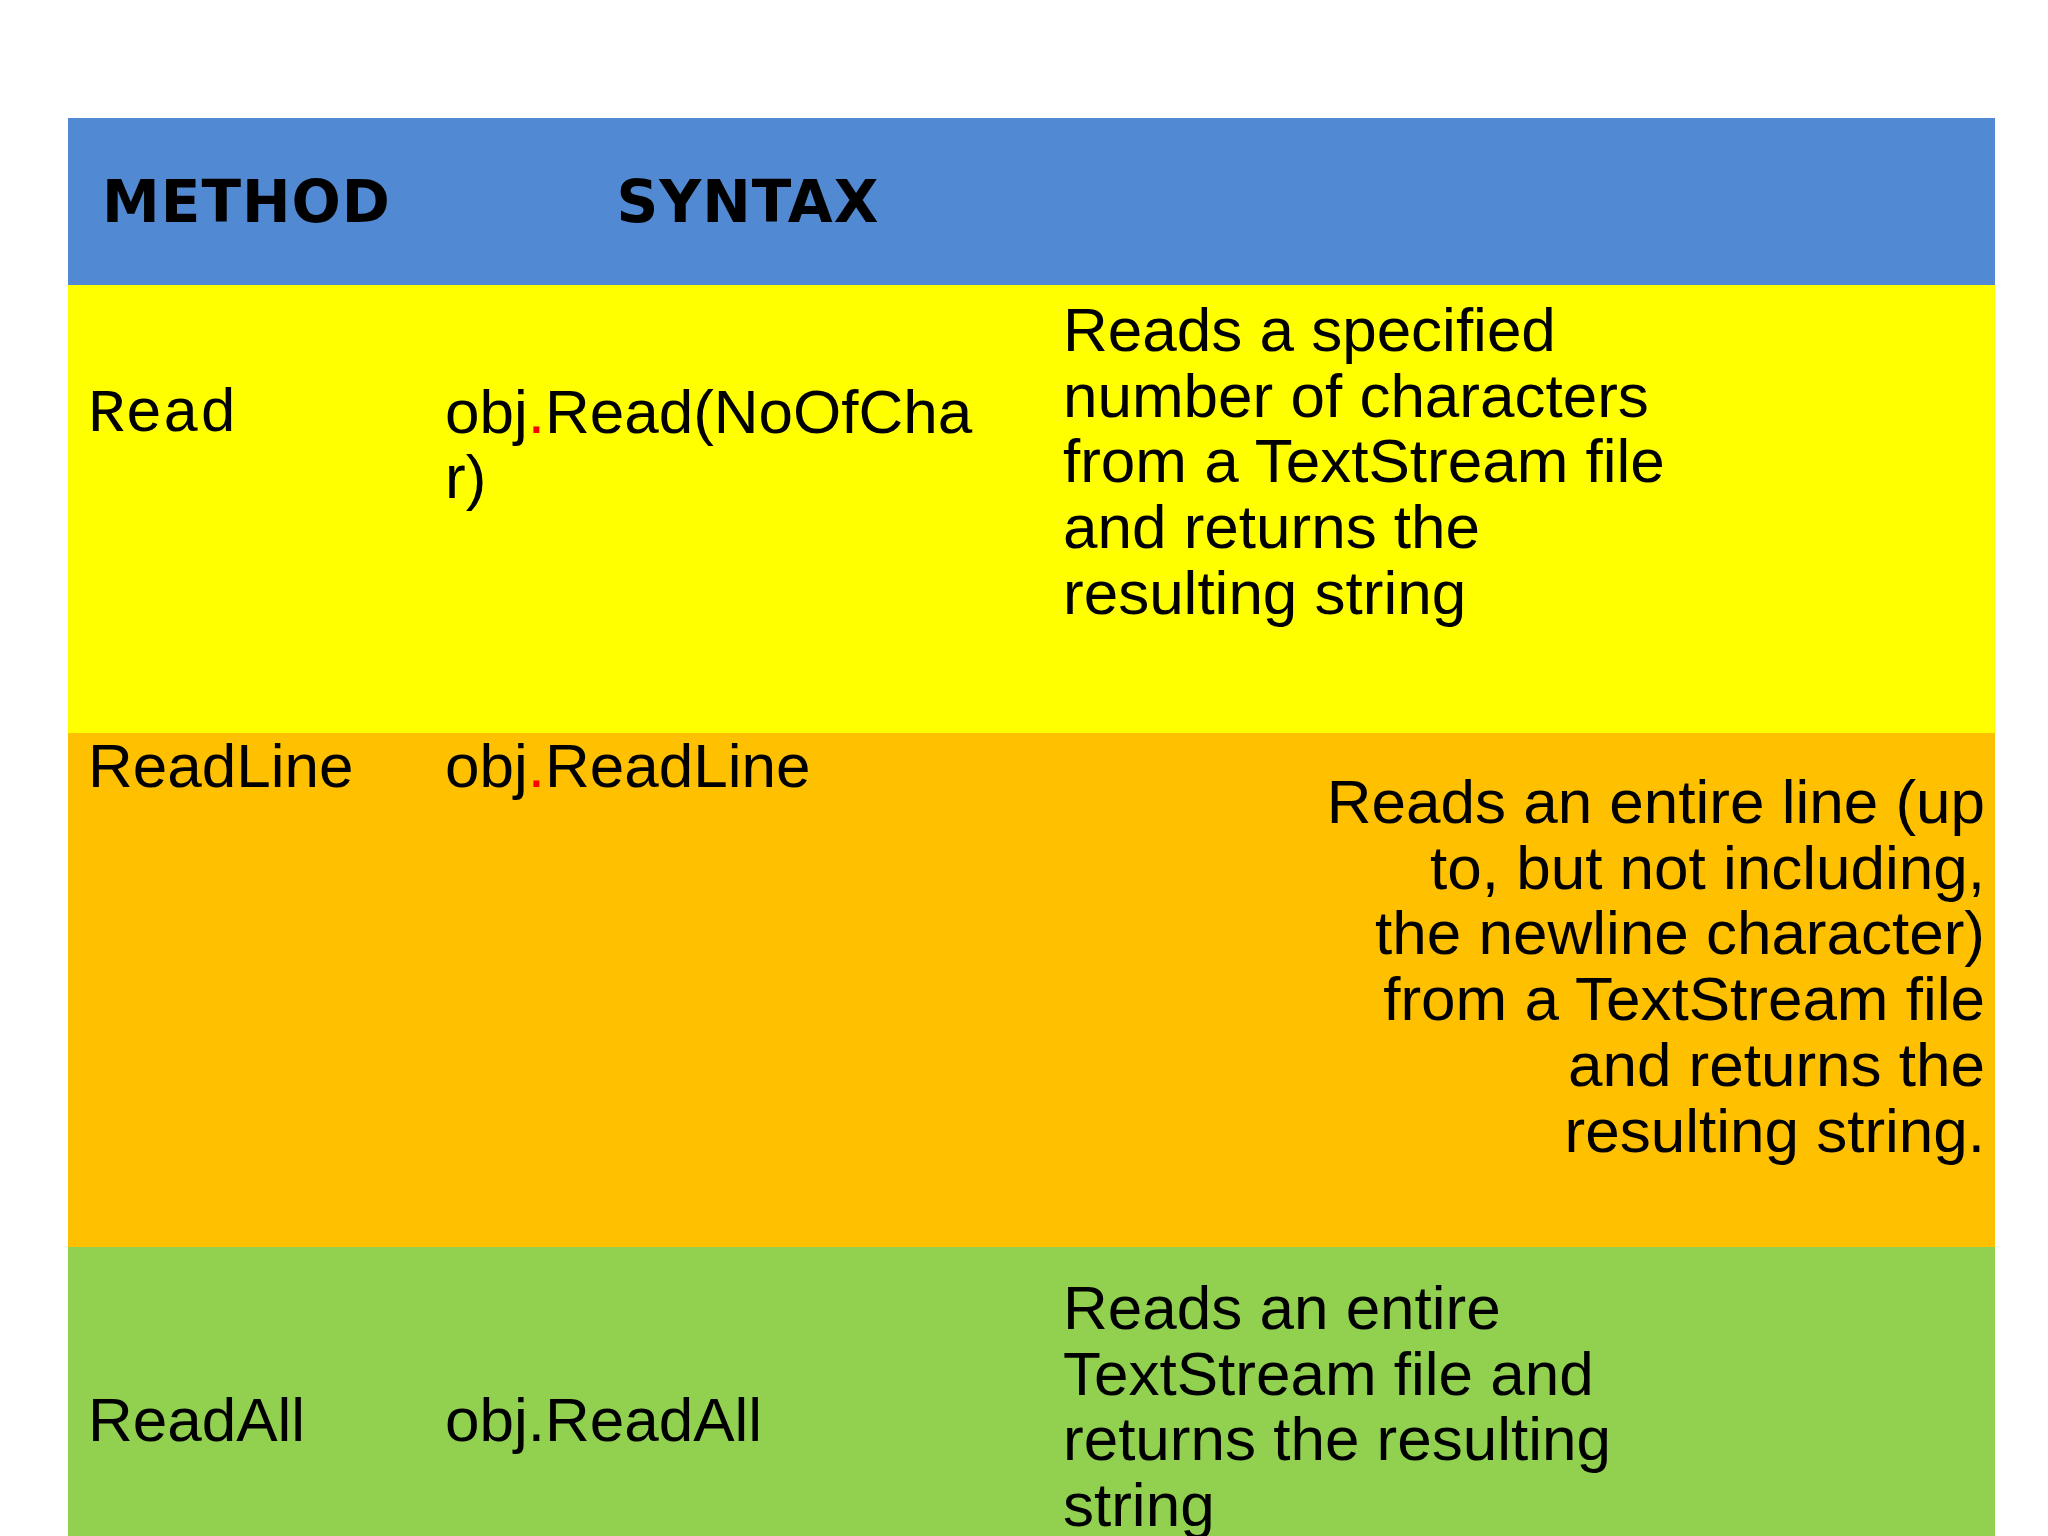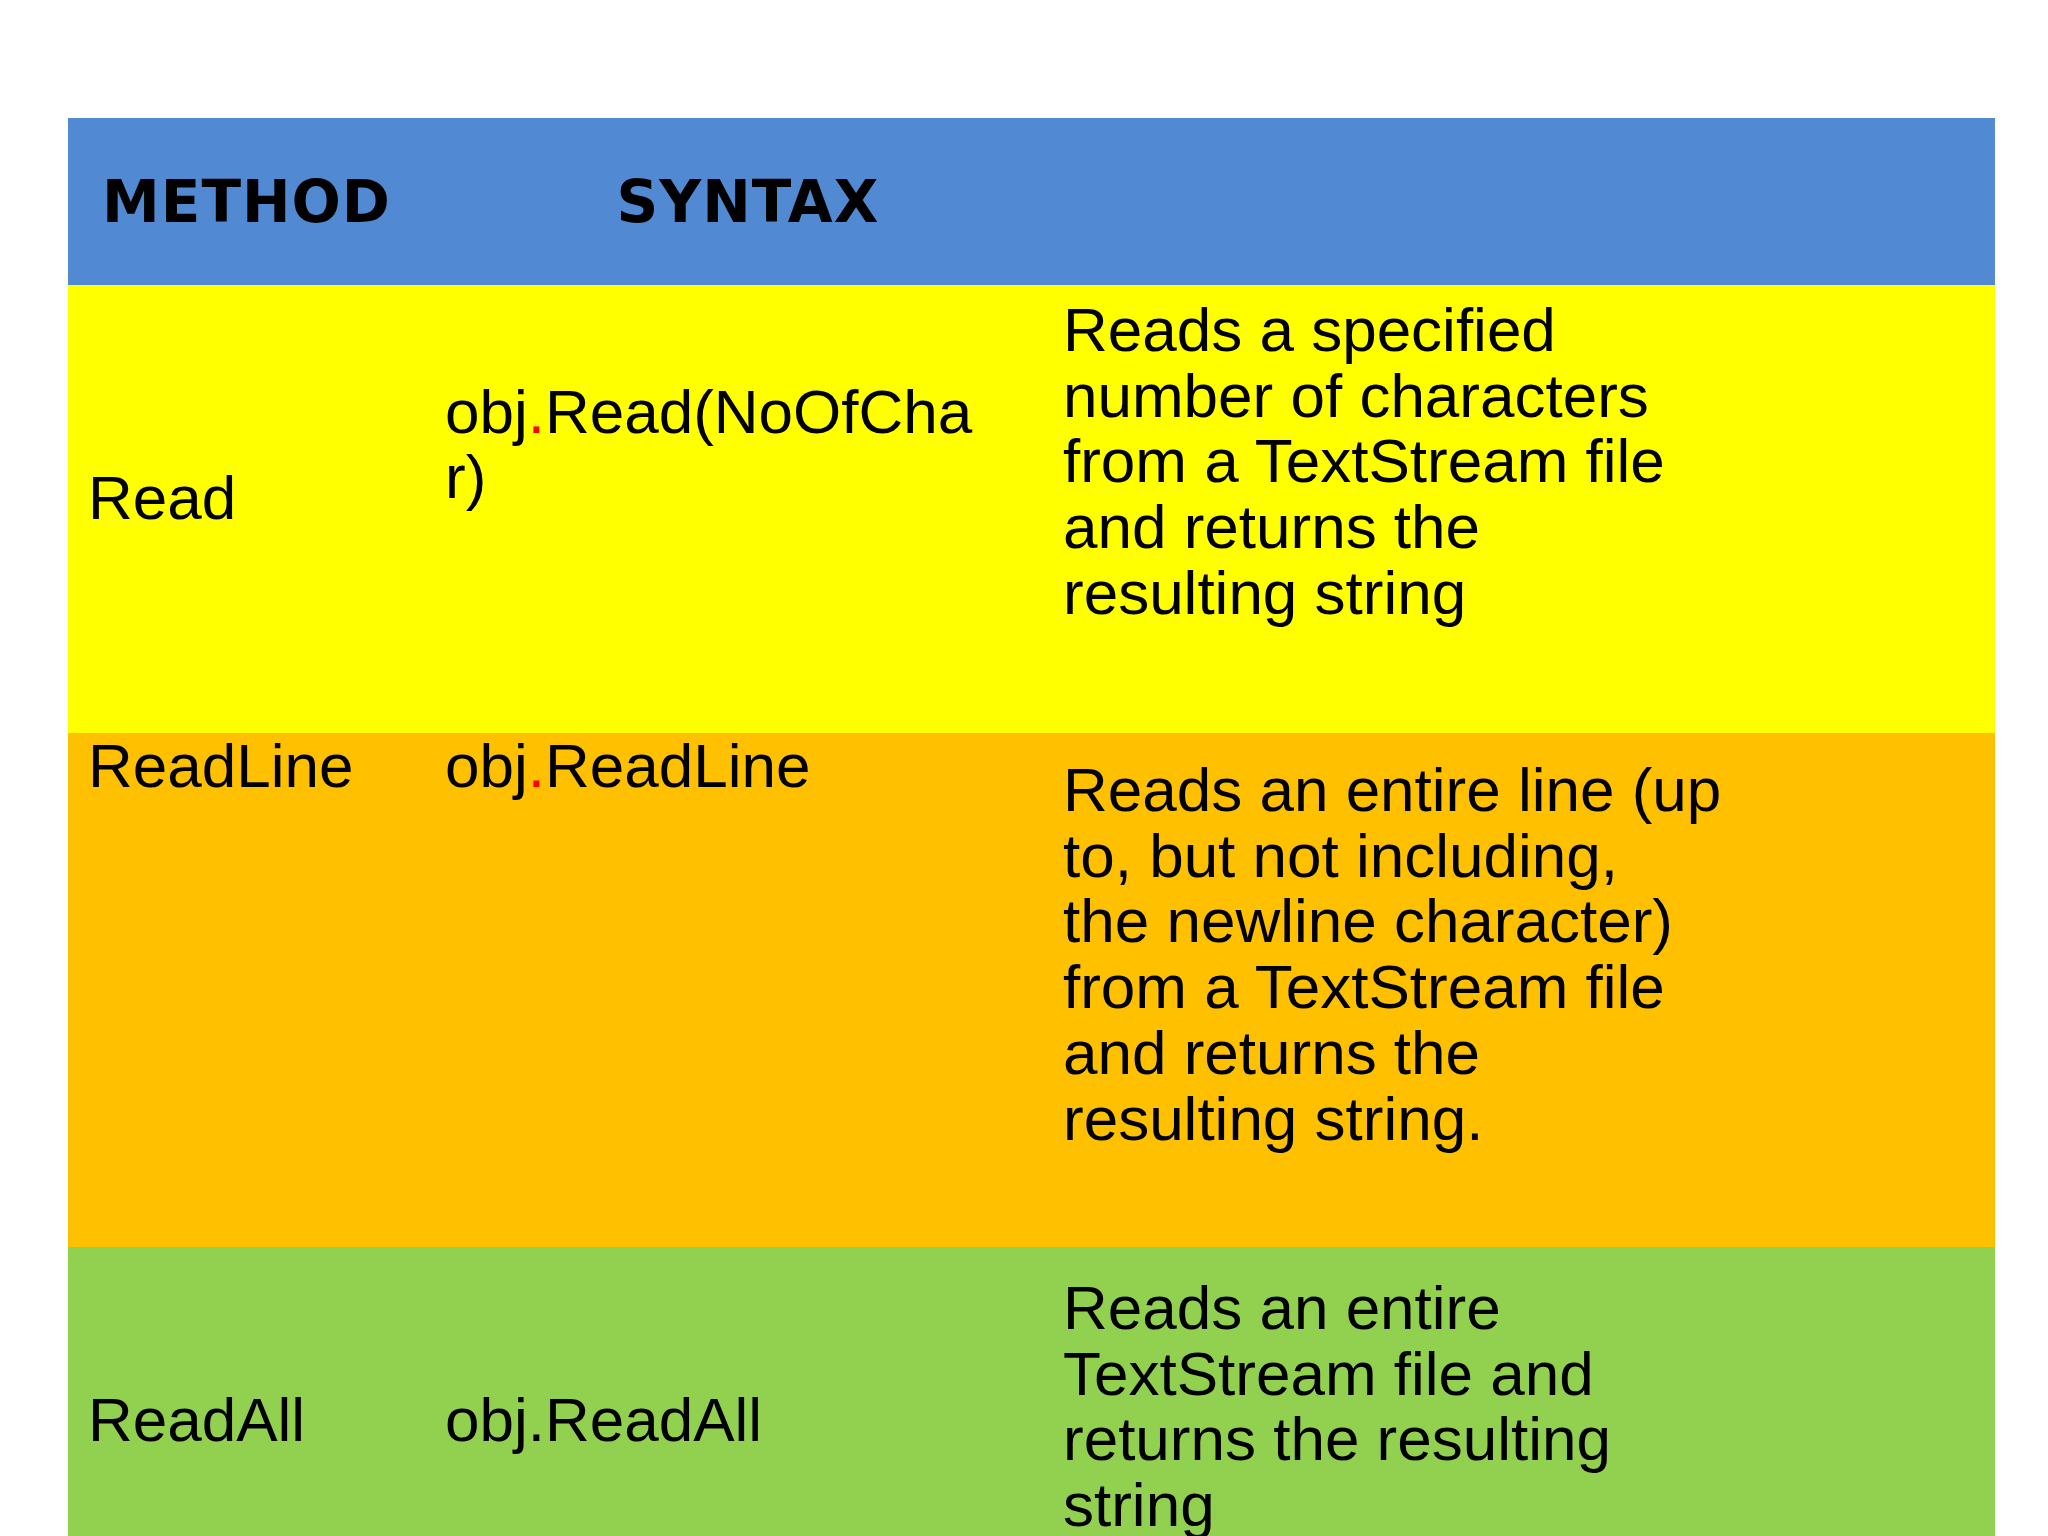--- a/index.html
+++ b/index.html
@@ -48,31 +48,31 @@
   .body-cell {
     font-size: 62px;
     line-height: 1.06;
     white-space: pre-line;
   }
   .cell-method { padding-left: 20px; }
   .cell-syntax { padding-left: 20px; padding-right: 10px; }
   .cell-desc   { padding-left: 18px; padding-right: 10px; }
 
   .row-1 { height: 448px; }
-  .row-1 .cell-method { padding-top: 114px; }
+  .row-1 .cell-method { padding-top: 31px; font-family: Liberation Mono, monospace; }
   .row-1 .cell-syntax { padding-top: 28px; }
   .row-1 .cell-desc   { padding-top: 12px; }
 
   .row-2 { height: 514px; }
   .row-2 .cell-method,
   .row-2 .cell-syntax {
     display: flex;
     align-items: flex-start;
   }
-  .row-2 .cell-desc { padding-top: 24px; }
+  .row-2 .cell-desc { padding-top: 36px; text-align: right; }
 
   .row-3 { height: 345px; }
   .row-3 .cell-method,
   .row-3 .cell-syntax {
     display: flex;
     align-items: center;
   }
   .row-3 .cell-desc { padding-top: 28px; }
 
   .syntax-text { white-space: pre-line; }

